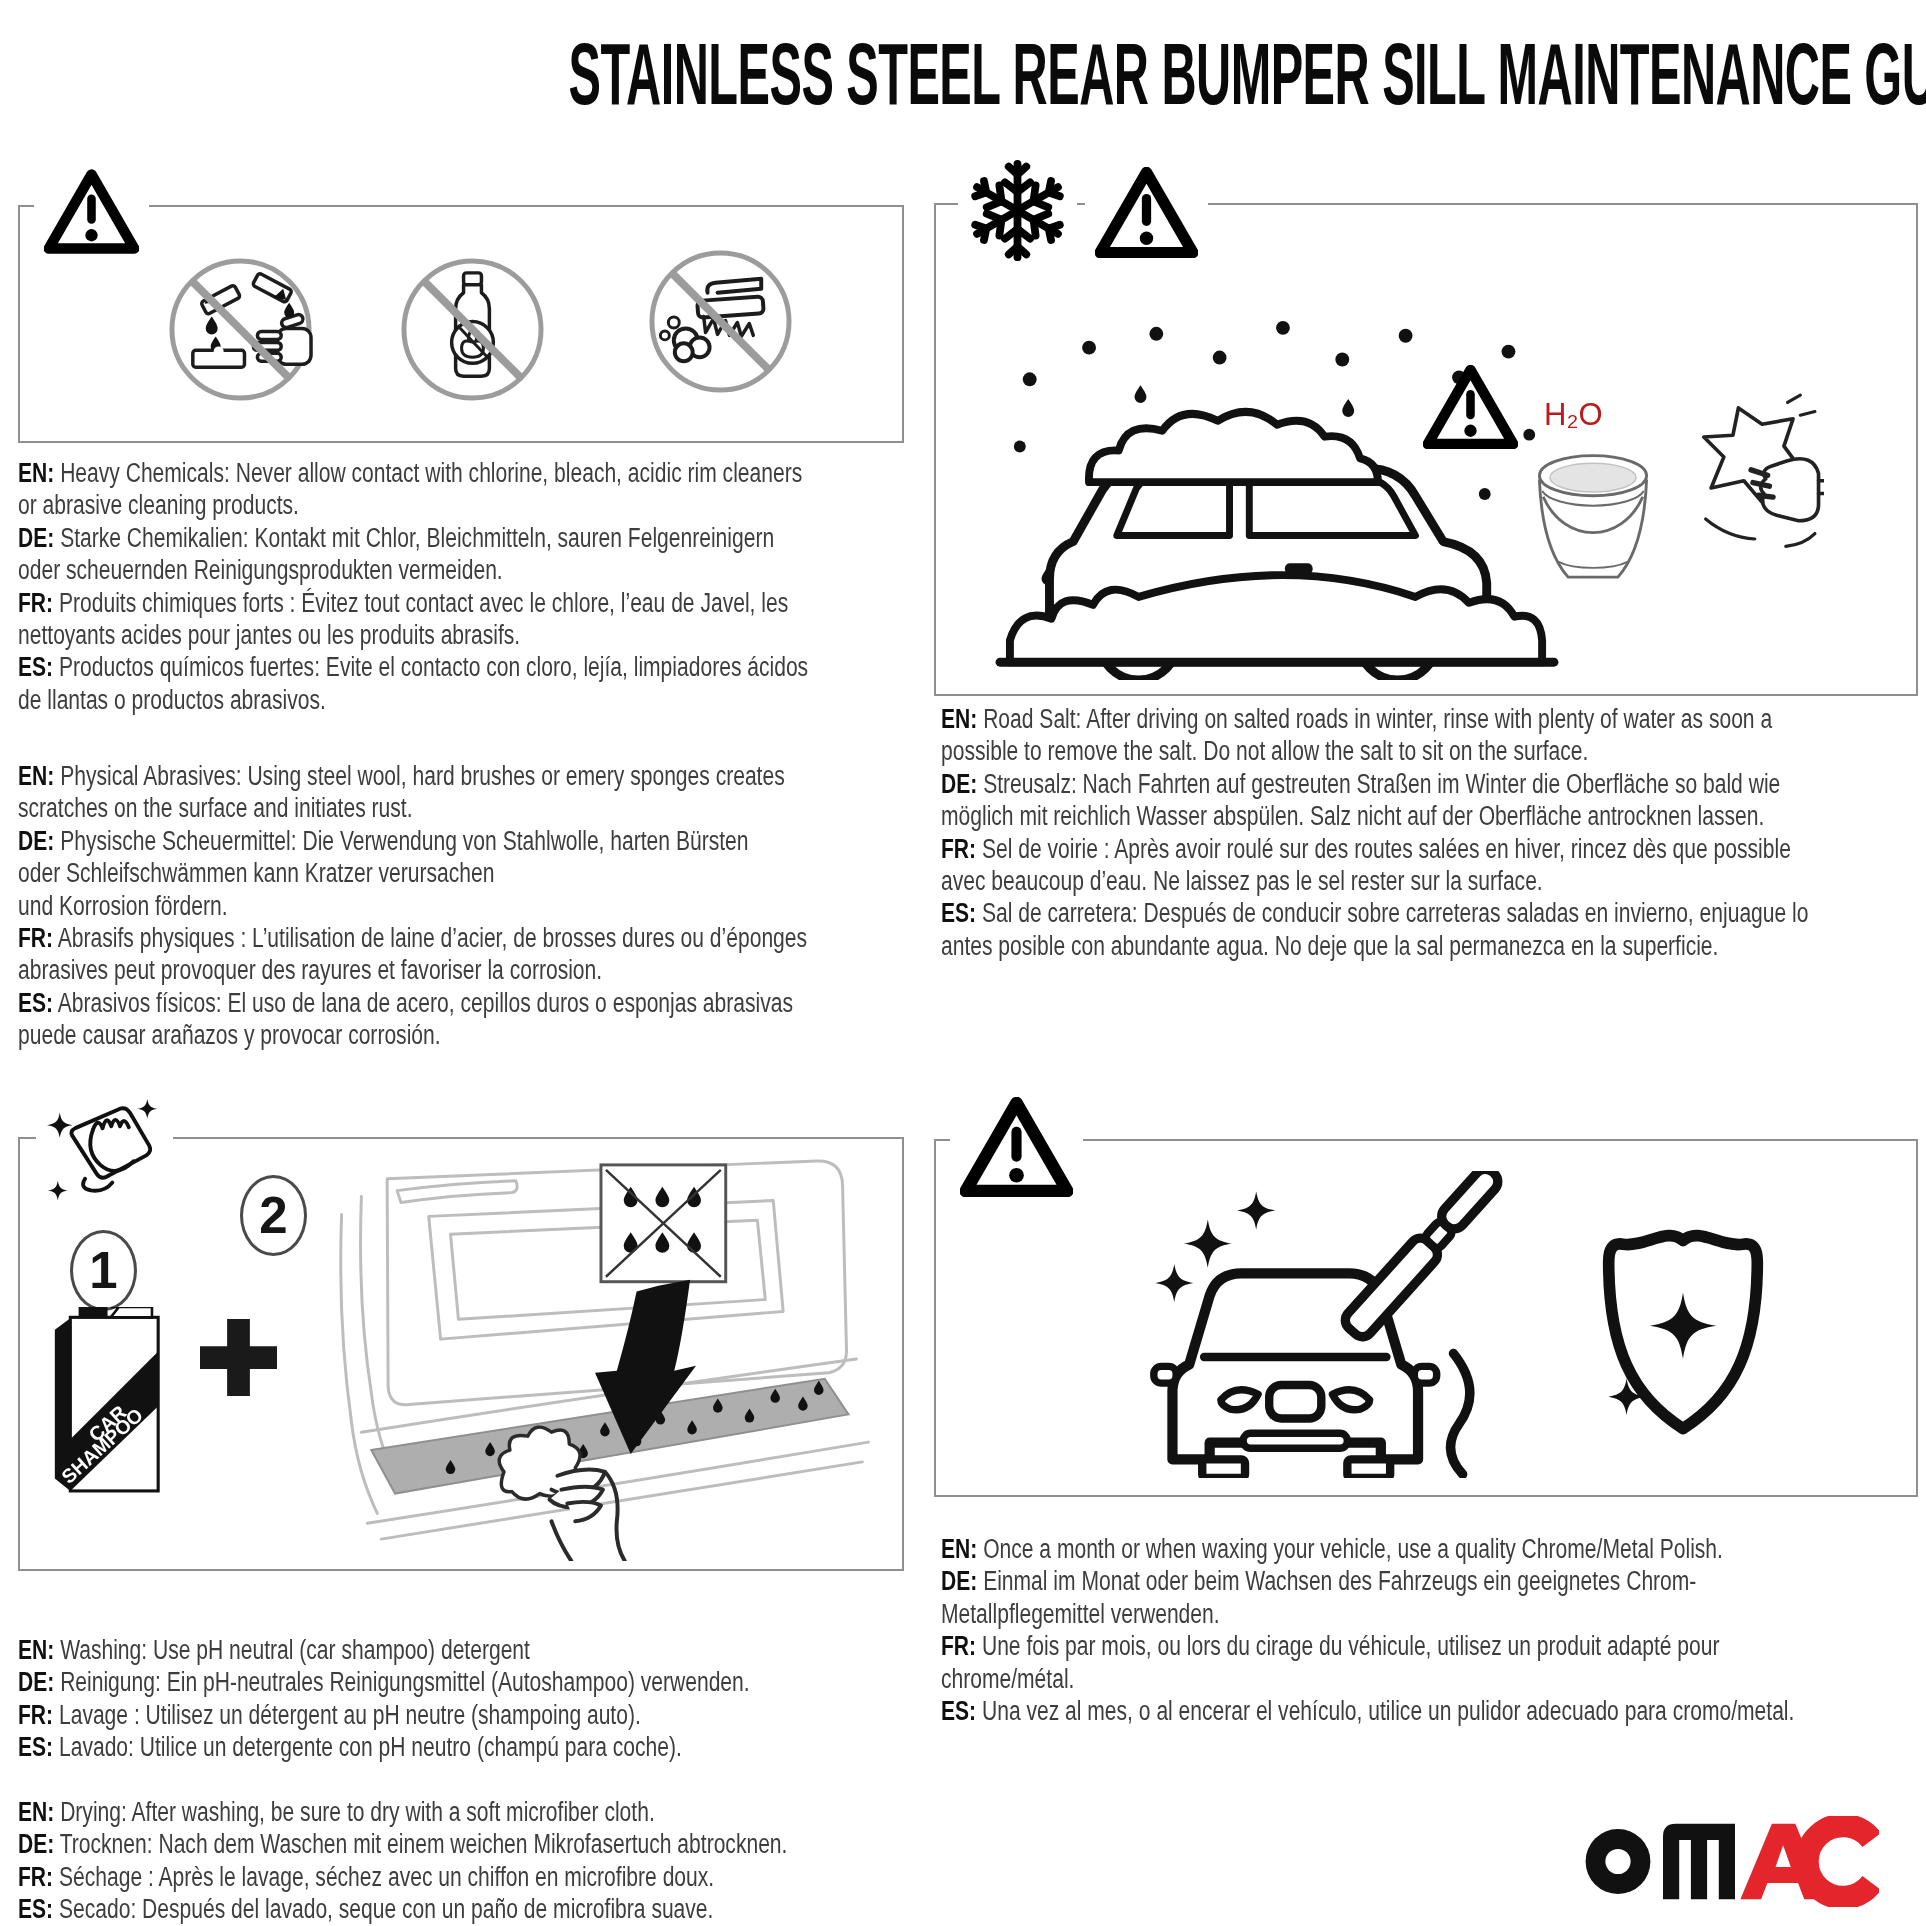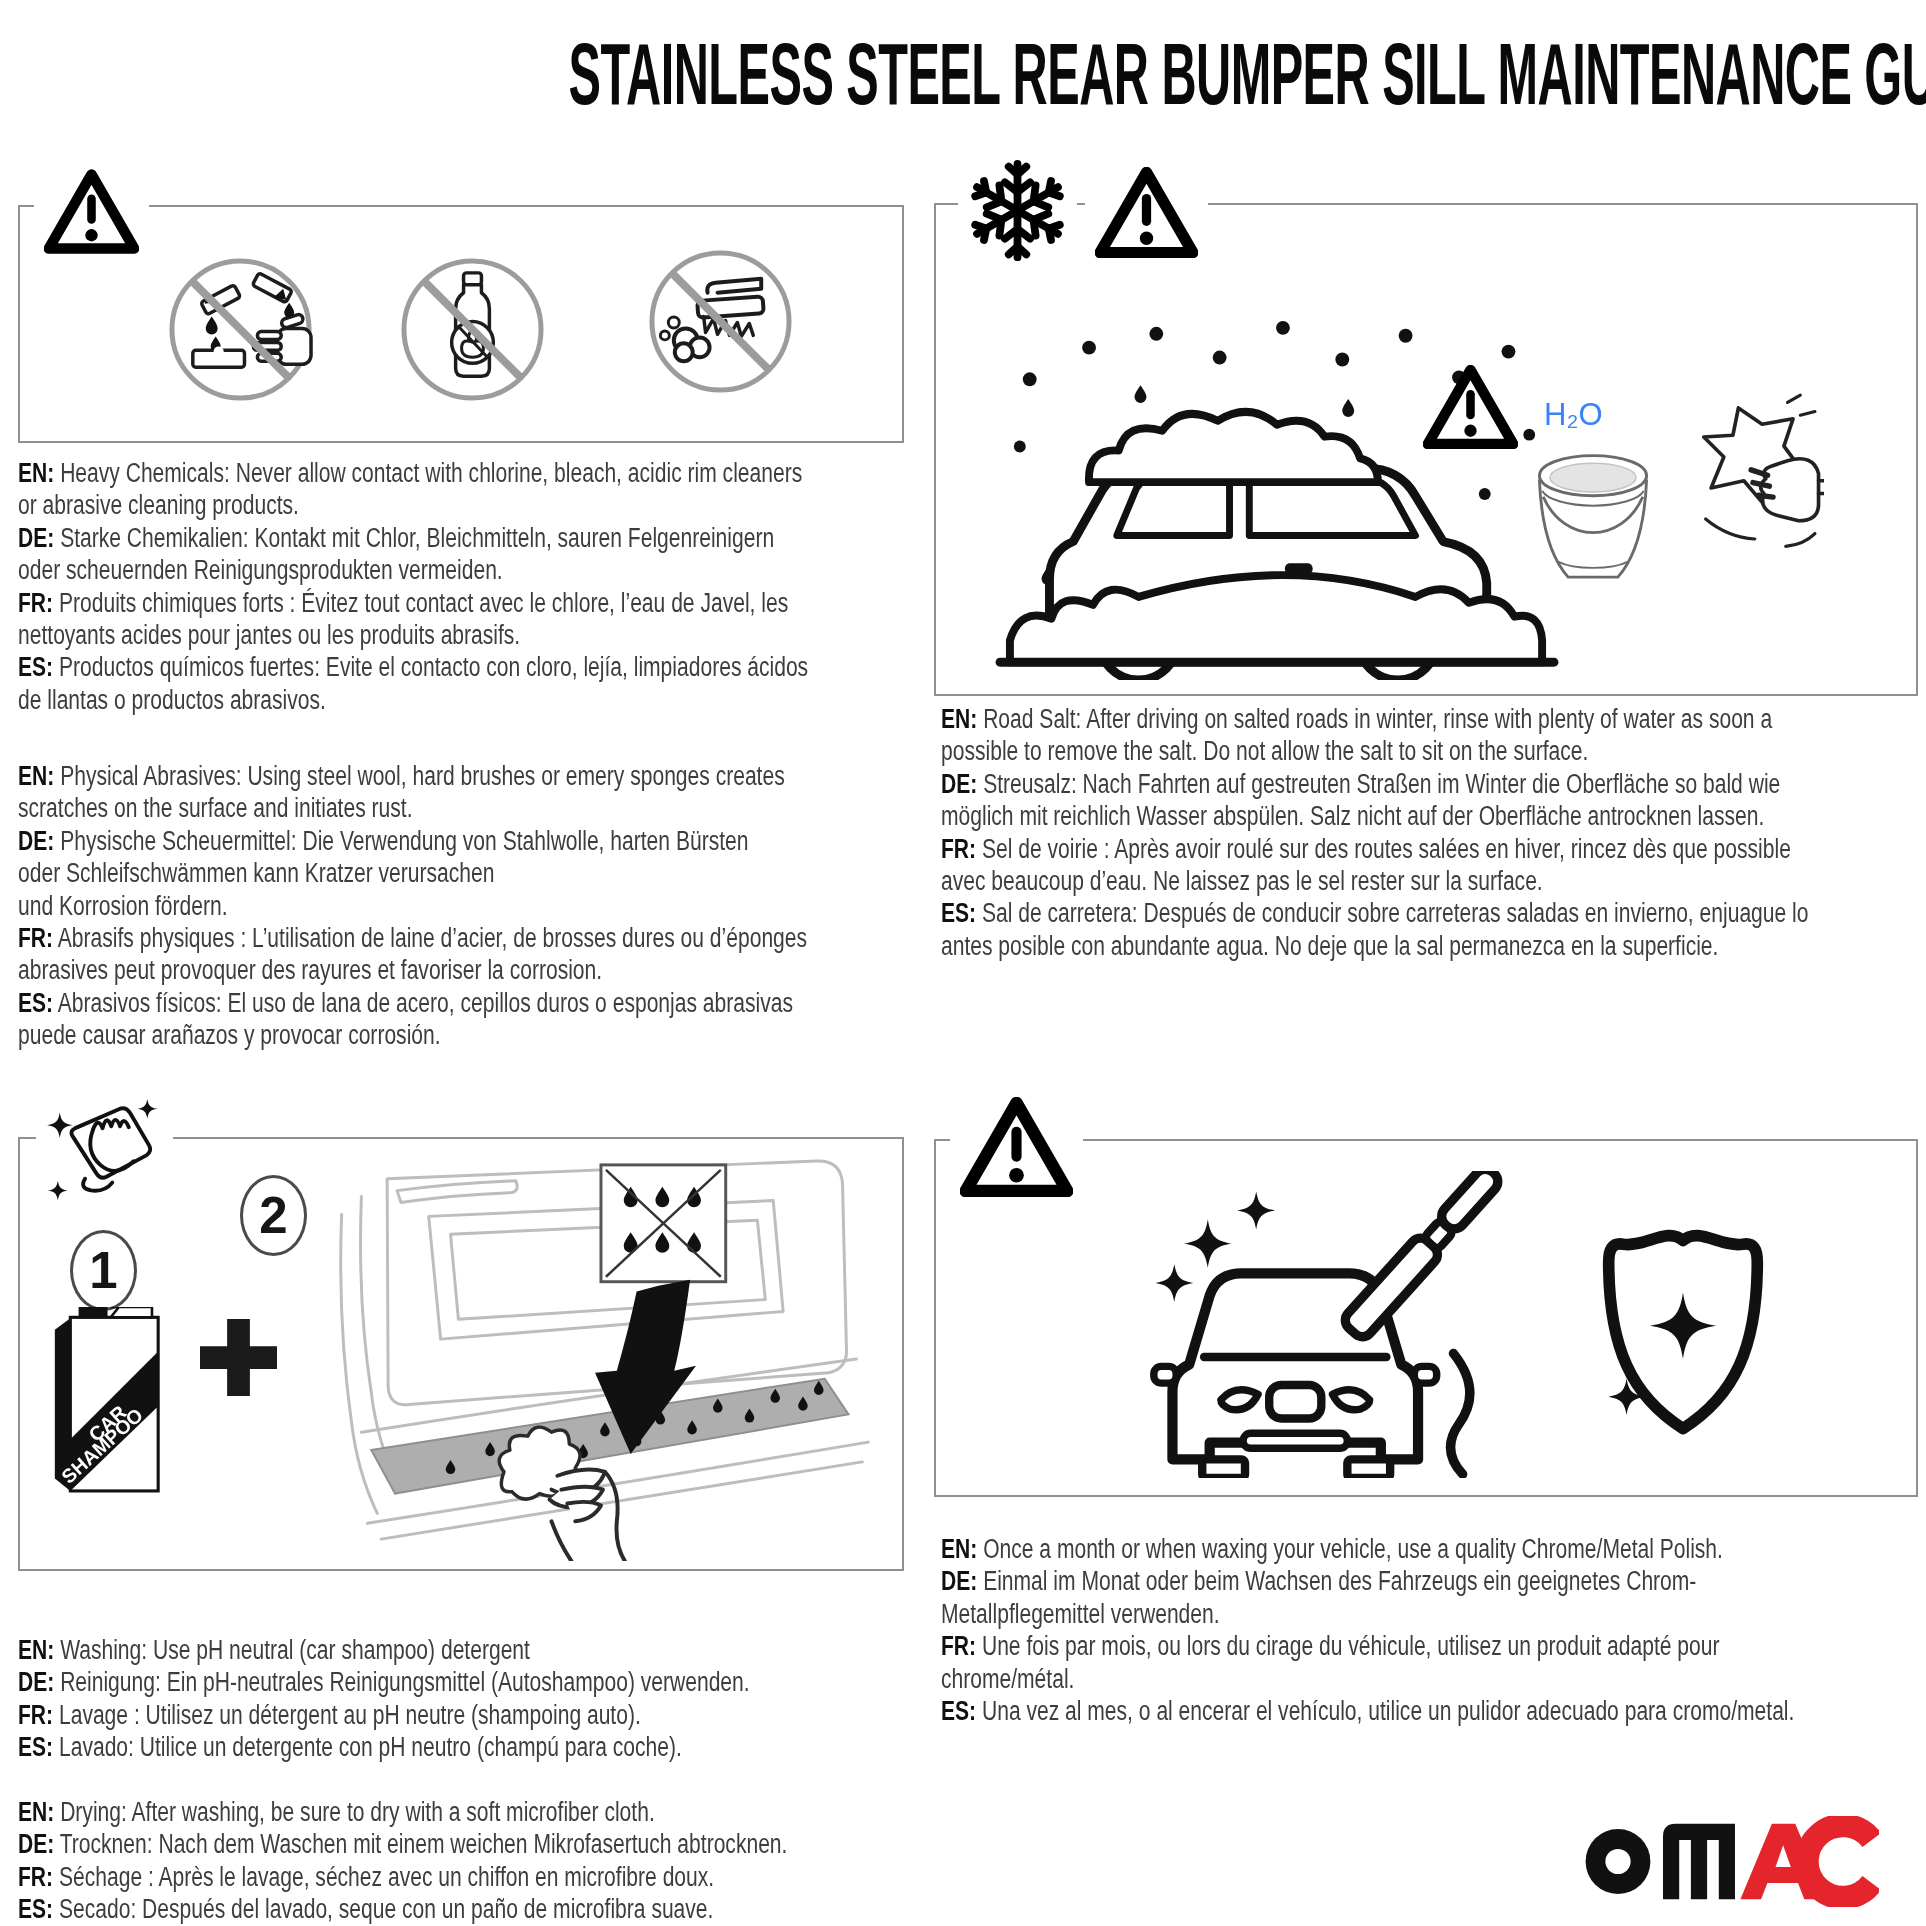--- a/index.html
+++ b/index.html
@@ -180,21 +180,21 @@
     </span>
 
     <span class="abs" style="left:487px;top:160px">
       <svg width="95" height="84" viewBox="0 0 100 88">
         <path d="M50 5 L95 83 H5 Z" fill="#fff" stroke="#000" stroke-width="11" stroke-linejoin="round"></path>
         <rect x="45.5" y="26" width="9" height="31" rx="4.5" fill="#000"></rect>
         <circle cx="50" cy="69" r="6.5" fill="#000"></circle>
       </svg>
     </span>
 
-    <span class="abs" style="left:608px;top:192px;font-size:31px;color:#3b82f6">H₂O</span>
+    <span class="abs" style="left:608px;top:192px;font-size:31px;color:#b91c1c">H₂O</span>
 
     <span class="abs" style="left:590px;top:236px">
       <svg width="134" height="144" viewBox="0 0 140 150">
         <ellipse cx="70" cy="36" rx="56" ry="21" fill="#fff" stroke="#6a6a6a" stroke-width="3"></ellipse>
         <ellipse cx="70" cy="38" rx="45" ry="15" fill="#e4e4e4" stroke="#c2c2c2" stroke-width="1.5"></ellipse>
         <path d="M14 40 C16 92 28 124 44 142 L96 142 C112 124 124 92 126 40" fill="none" stroke="#6a6a6a" stroke-width="3"></path>
         <path d="M17 52 A54 19 0 0 0 123 52" fill="none" stroke="#6a6a6a" stroke-width="2"></path>
         <path d="M34 126 A42 13 0 0 0 106 126" fill="none" stroke="#6a6a6a" stroke-width="2"></path>
         <path d="M18 58 C40 108 100 108 122 58" fill="none" stroke="#6a6a6a" stroke-width="3"></path>
       </svg>

